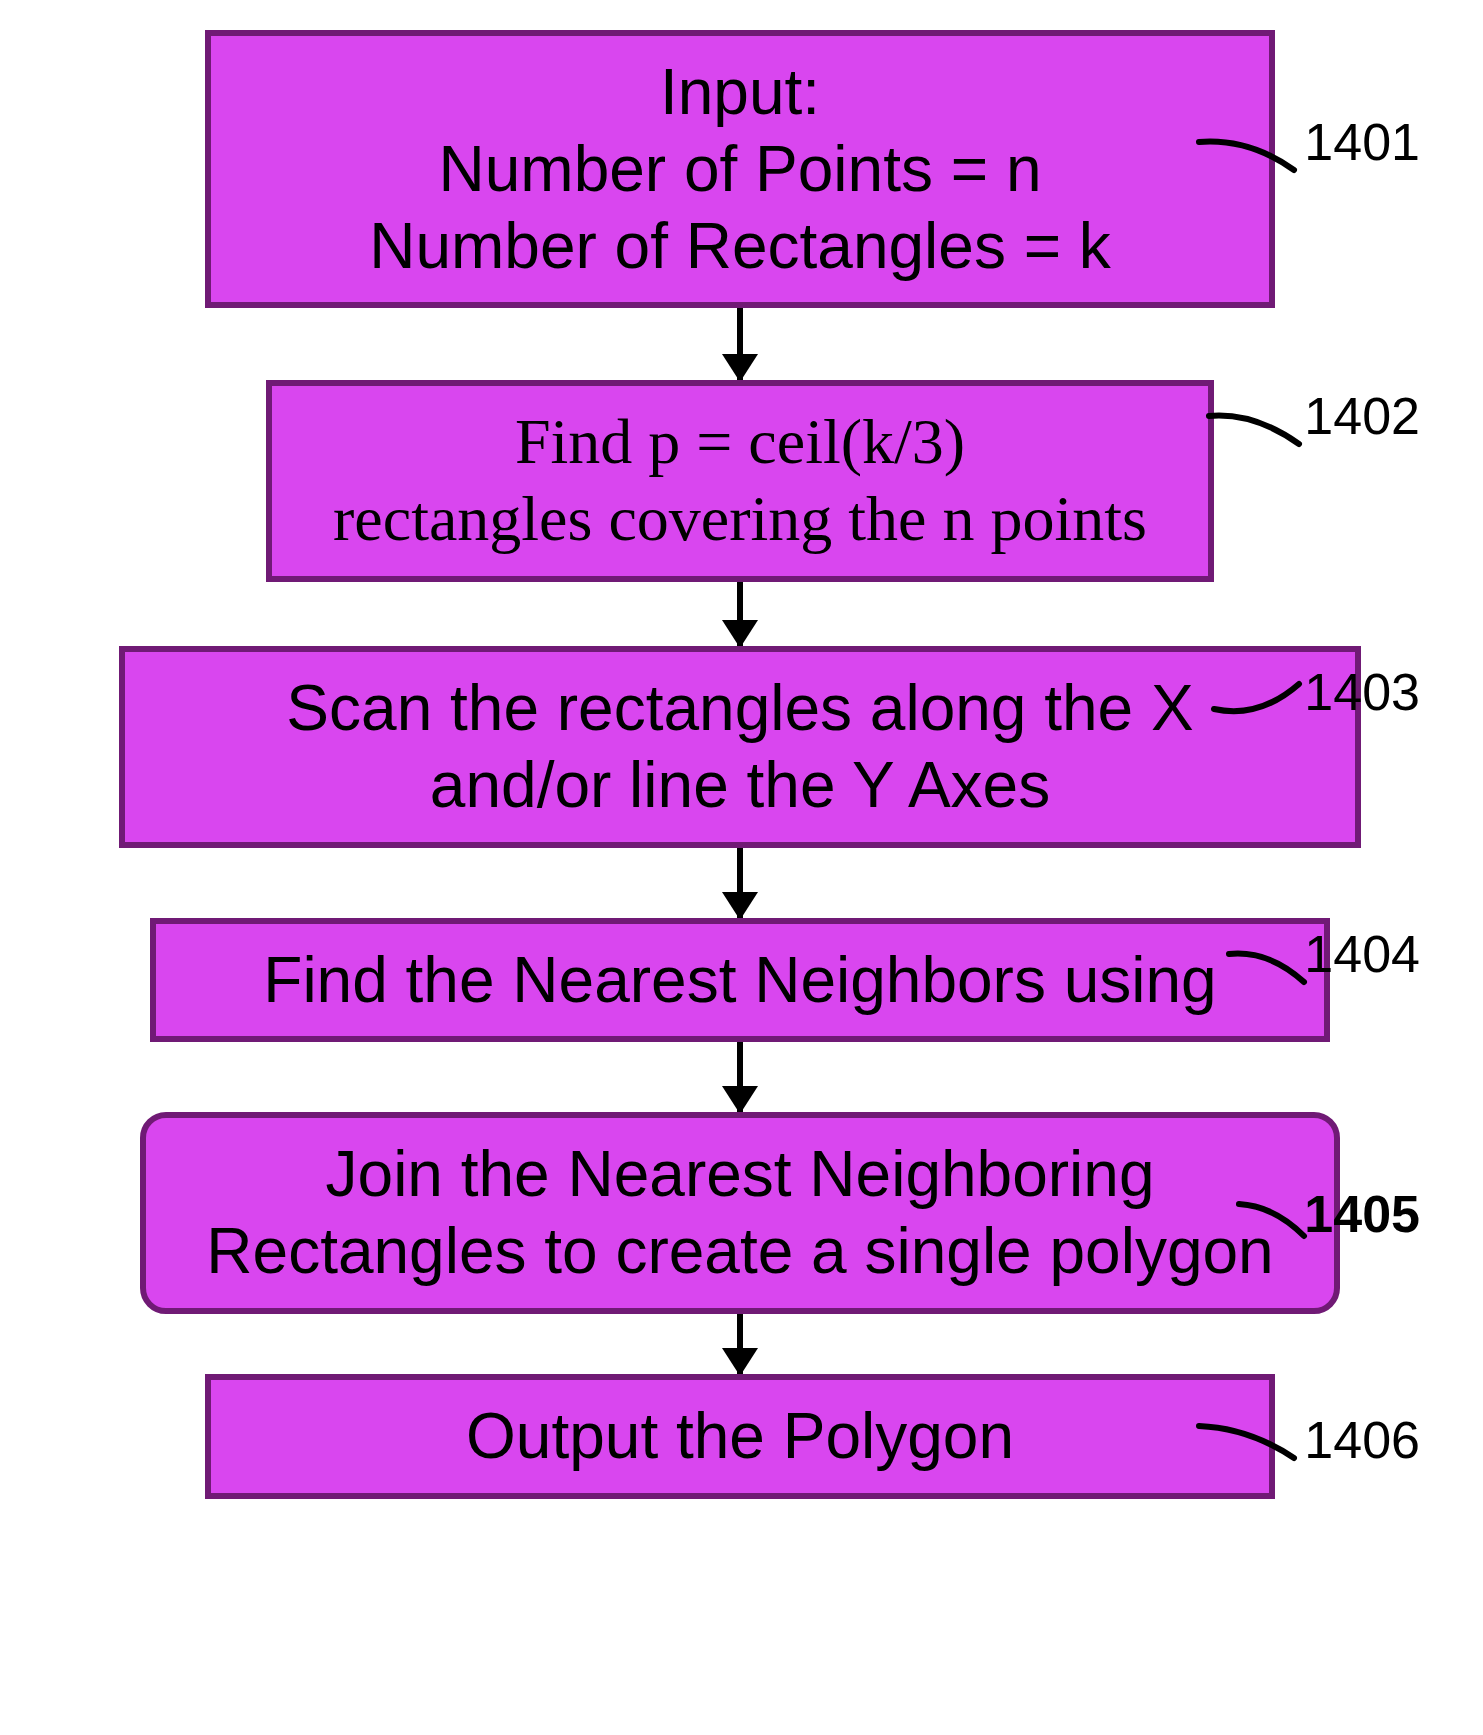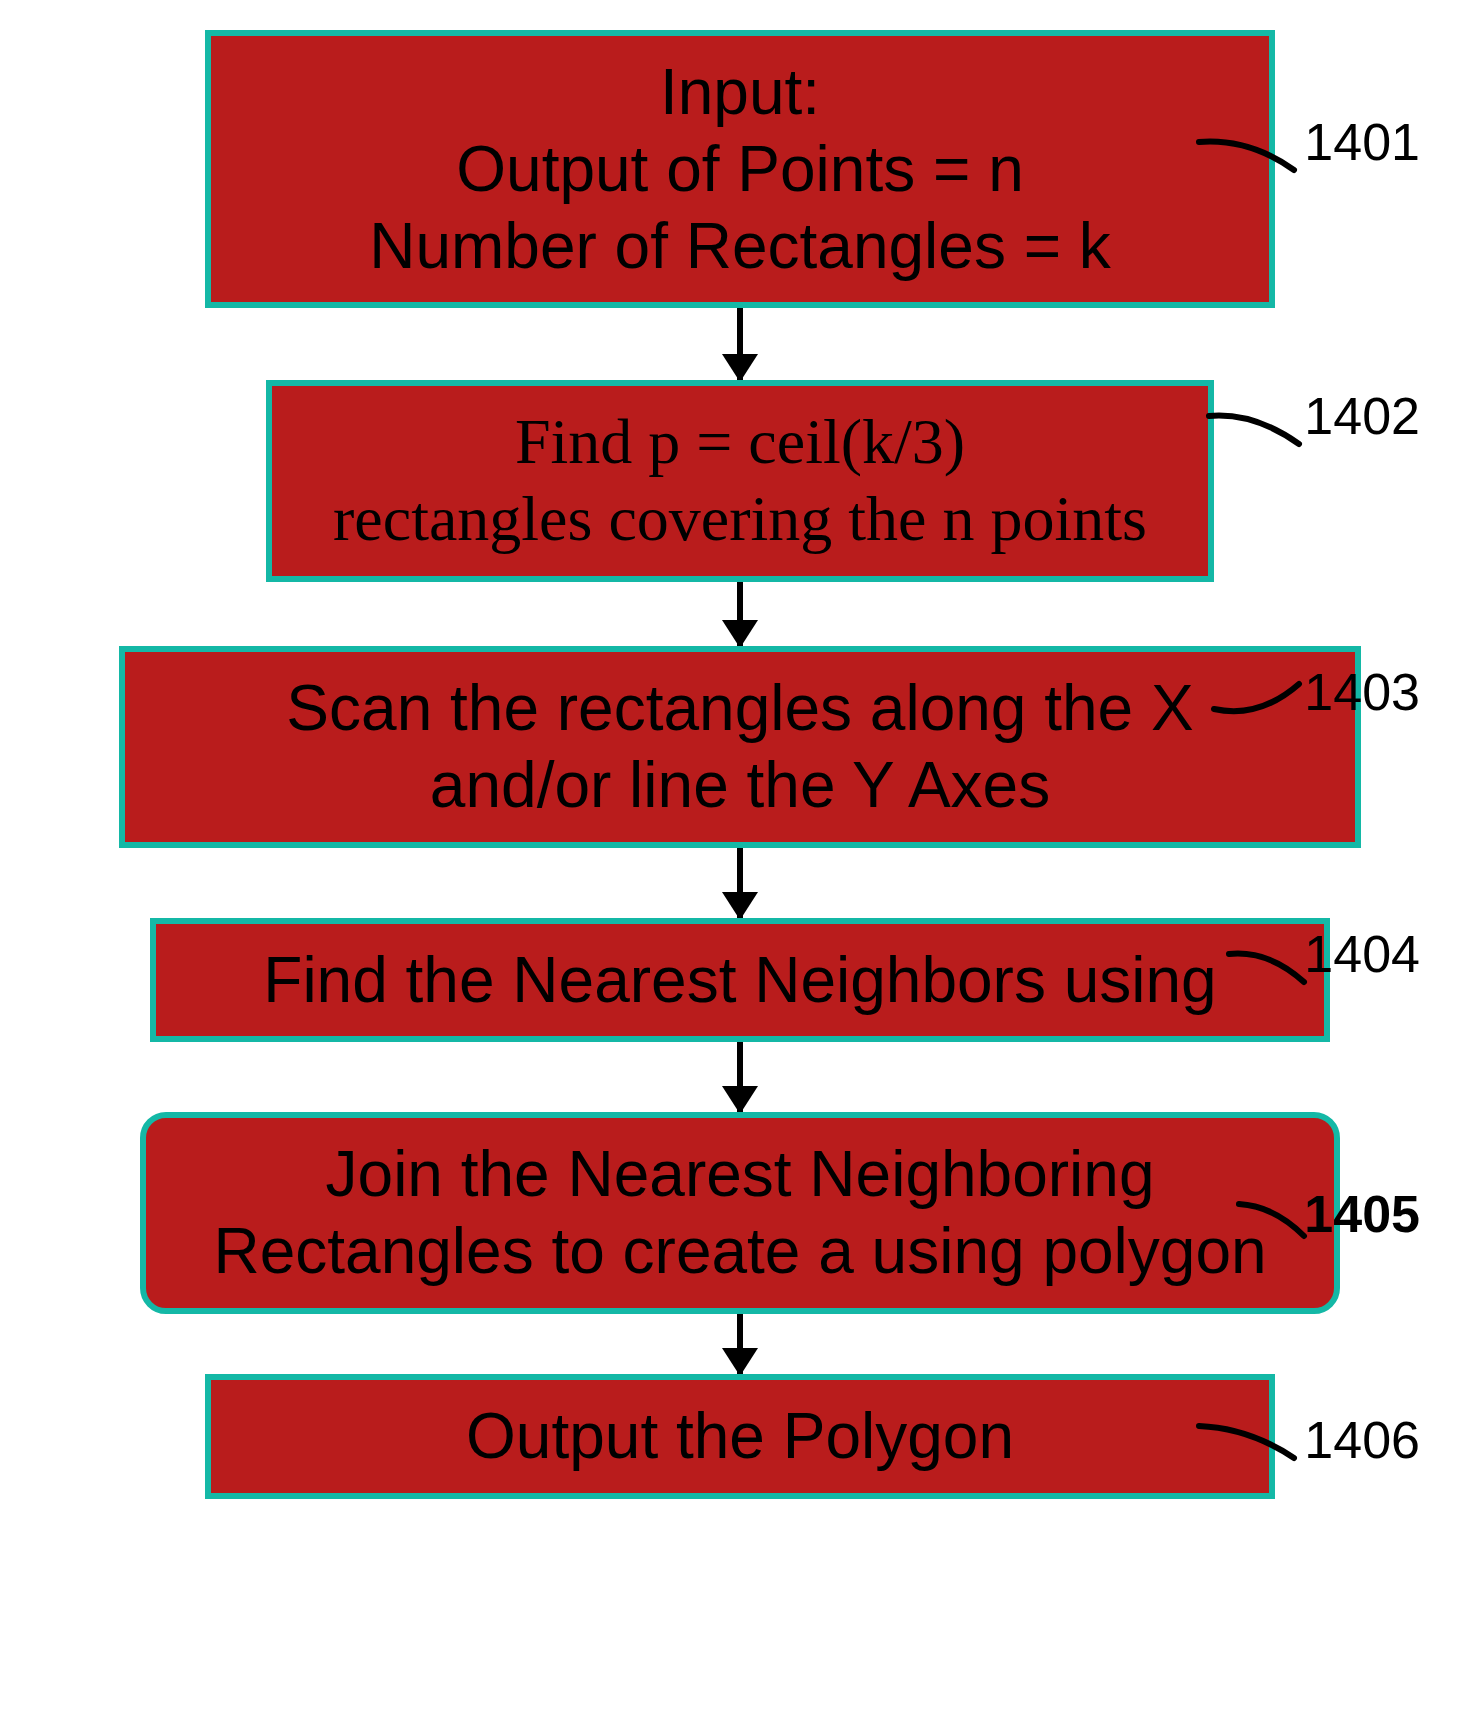--- a/index.html
+++ b/index.html
@@ -15,22 +15,22 @@
     left: 60px;
     top: 30px;
     width: 1360px;
   }
   .node-row {
     position: relative;
     width: 100%;
     margin-bottom: 0;
   }
   .node {
-    border: 6px solid #14b8a6;
-    background: #b91c1c;
+    border: 6px solid #701a75;
+    background: #d946ef;
     text-align: center;
     padding: 18px 20px;
     margin: 0 auto;
     position: relative;
   }
   .node-text {
     font-size: 64px;
     line-height: 1.2;
     color: #000;
     font-weight: 400;
@@ -77,21 +77,21 @@
 </style>
 </head>
 <body>
 
 <div class="flowchart">
 
   <div class="node-row">
     <div class="node n1">
       <div class="node-text">
         <div>Input:</div>
-        <div>Output of Points = n</div>
+        <div>Number of Points = n</div>
         <div>Number of Rectangles = k</div>
       </div>
     </div>
     <div class="callout" style="right:0; top:82px;">
       <svg width="120" height="60" style="left:-110px; top:18px;">
         <path d="M5 12 Q 55 8 100 40" stroke="#000" stroke-width="6" fill="none" stroke-linecap="round"></path>
       </svg>
       <span>1401</span>
     </div>
   </div>
@@ -141,21 +141,21 @@
       </svg>
       <span>1404</span>
     </div>
   </div>
   <div class="arrow-down arrow4"></div>
 
   <div class="node-row">
     <div class="node n5">
       <div class="node-text">
         <div>Join the Nearest Neighboring</div>
-        <div>Rectangles to create a using polygon</div>
+        <div>Rectangles to create a single polygon</div>
       </div>
     </div>
     <div class="callout" style="right:0; top:72px;font-weight:bold;">
       <svg width="110" height="60" style="left:-70px; top:12px;">
         <path d="M5 8 Q 40 10 70 40" stroke="#000" stroke-width="6" fill="none" stroke-linecap="round"></path>
       </svg>
       <span>1405</span>
     </div>
   </div>
   <div class="arrow-down arrow5"></div>

